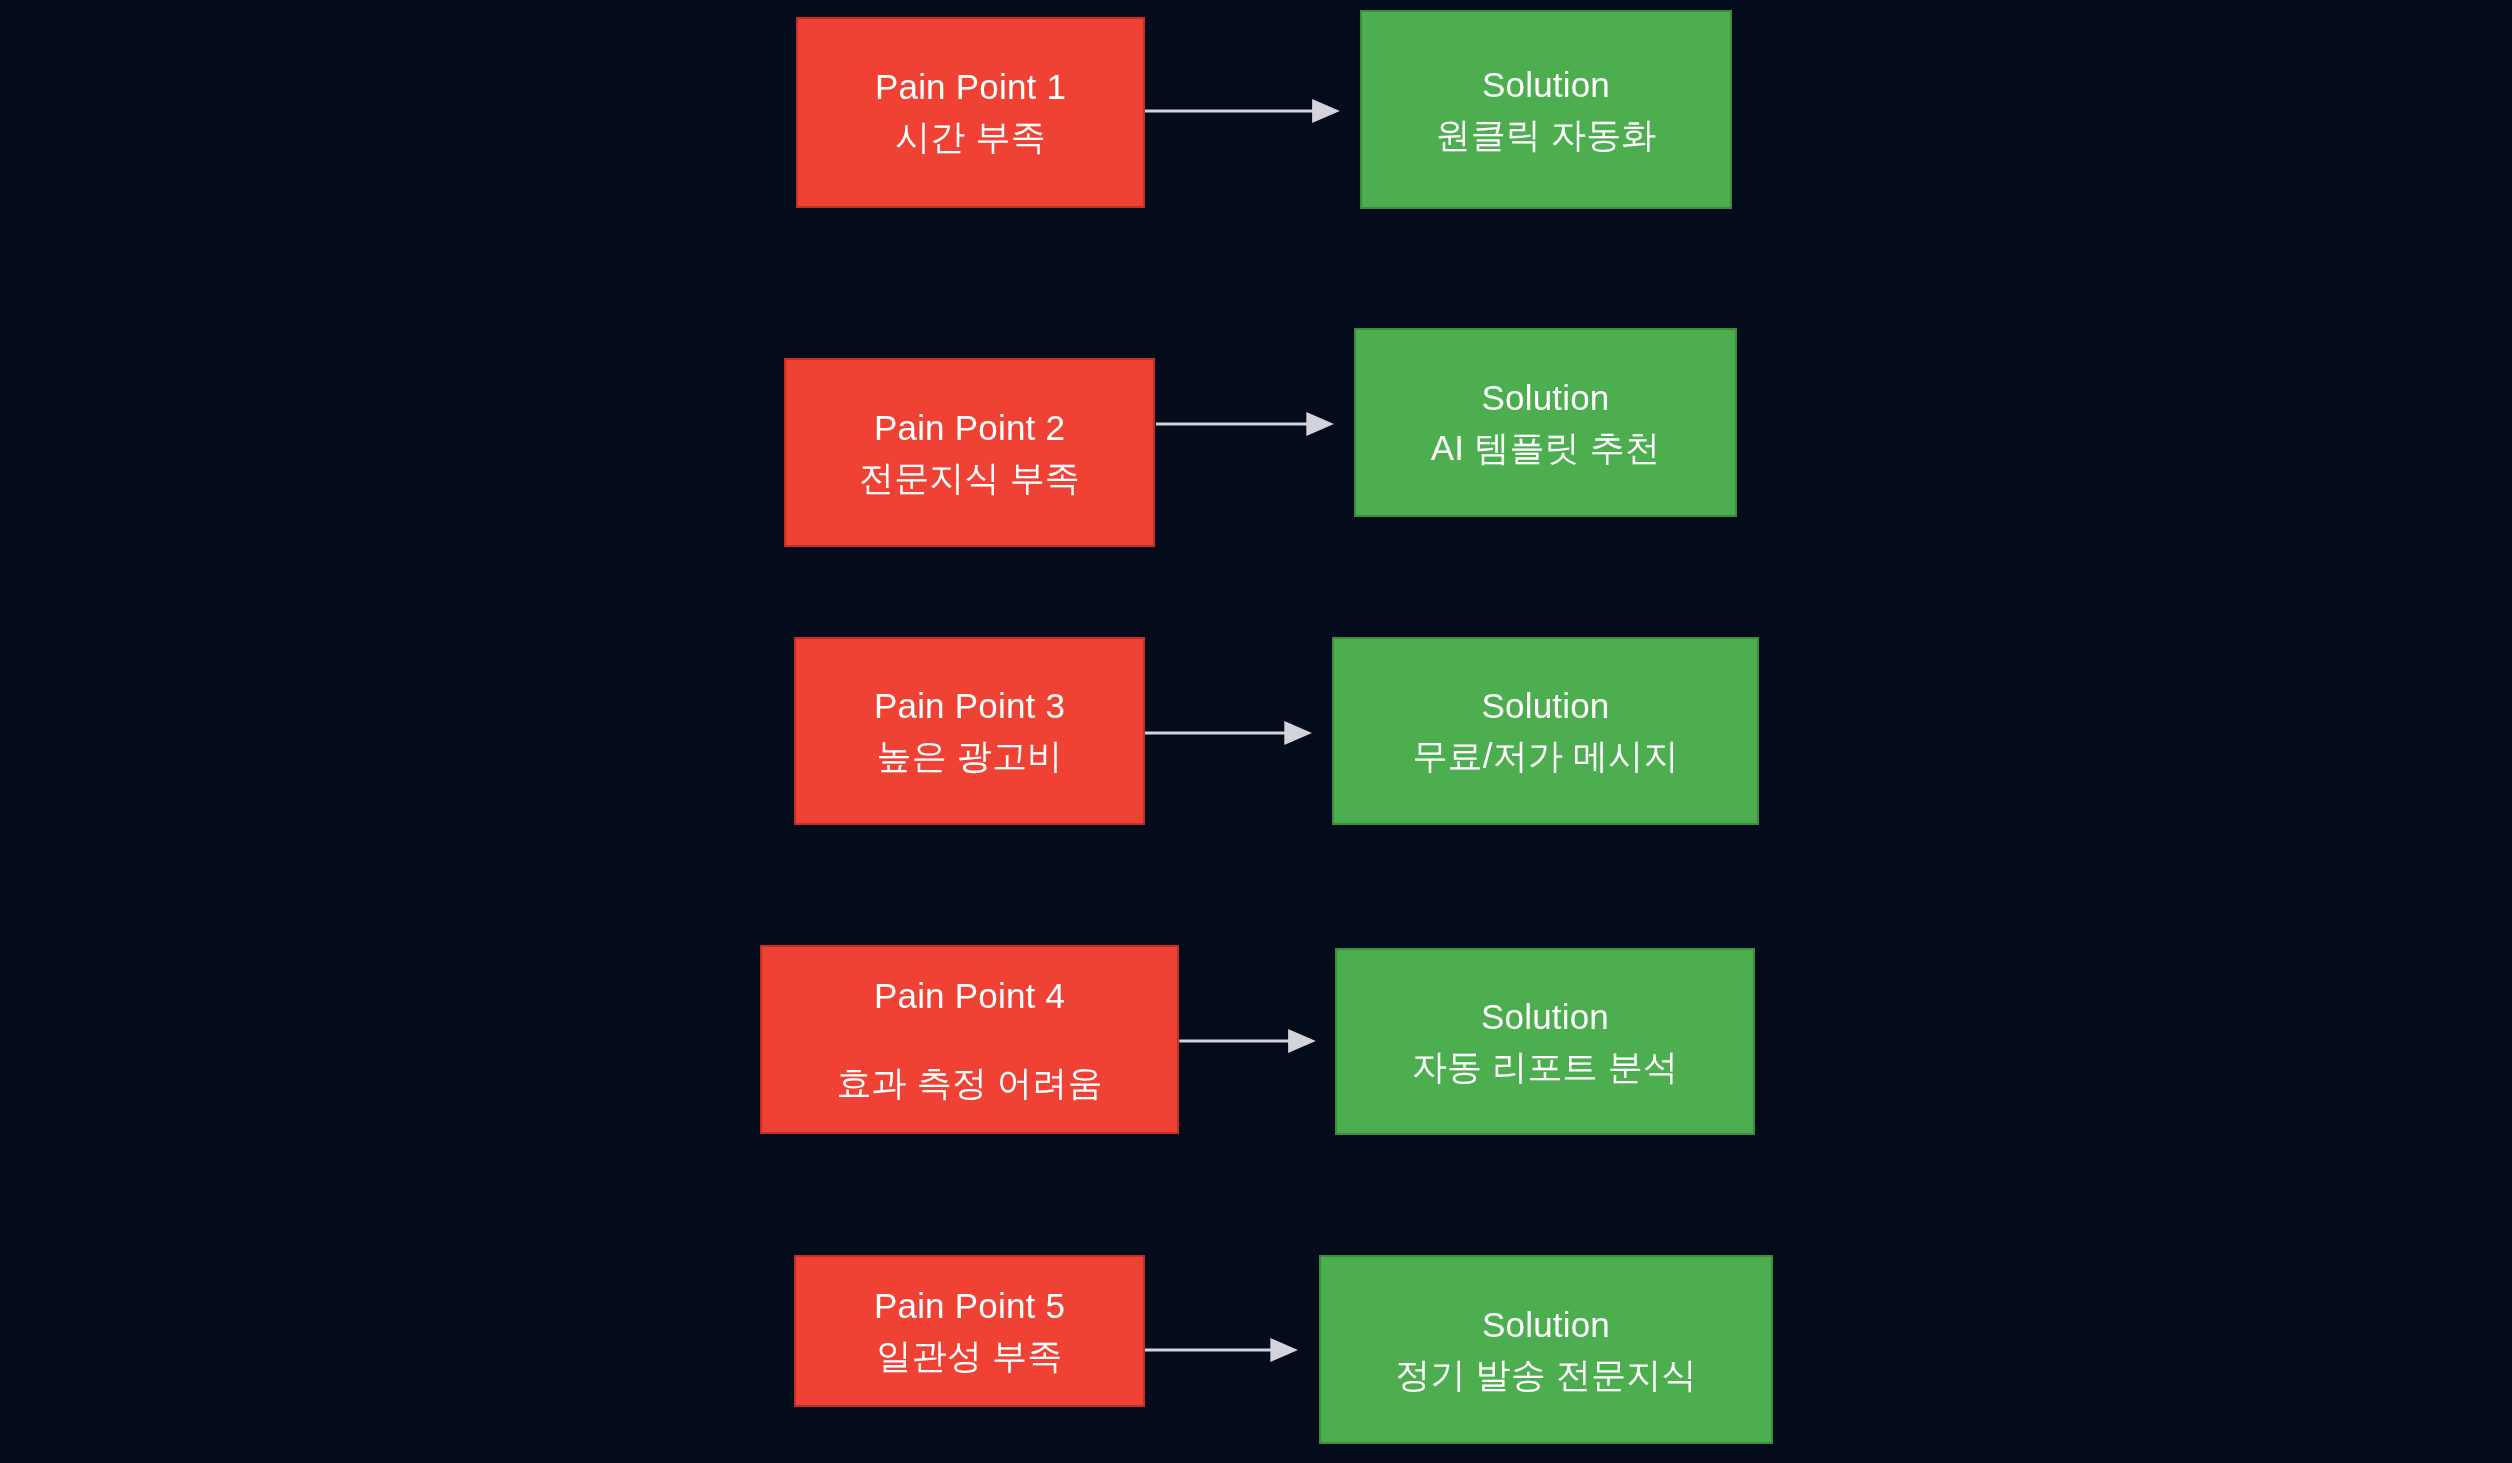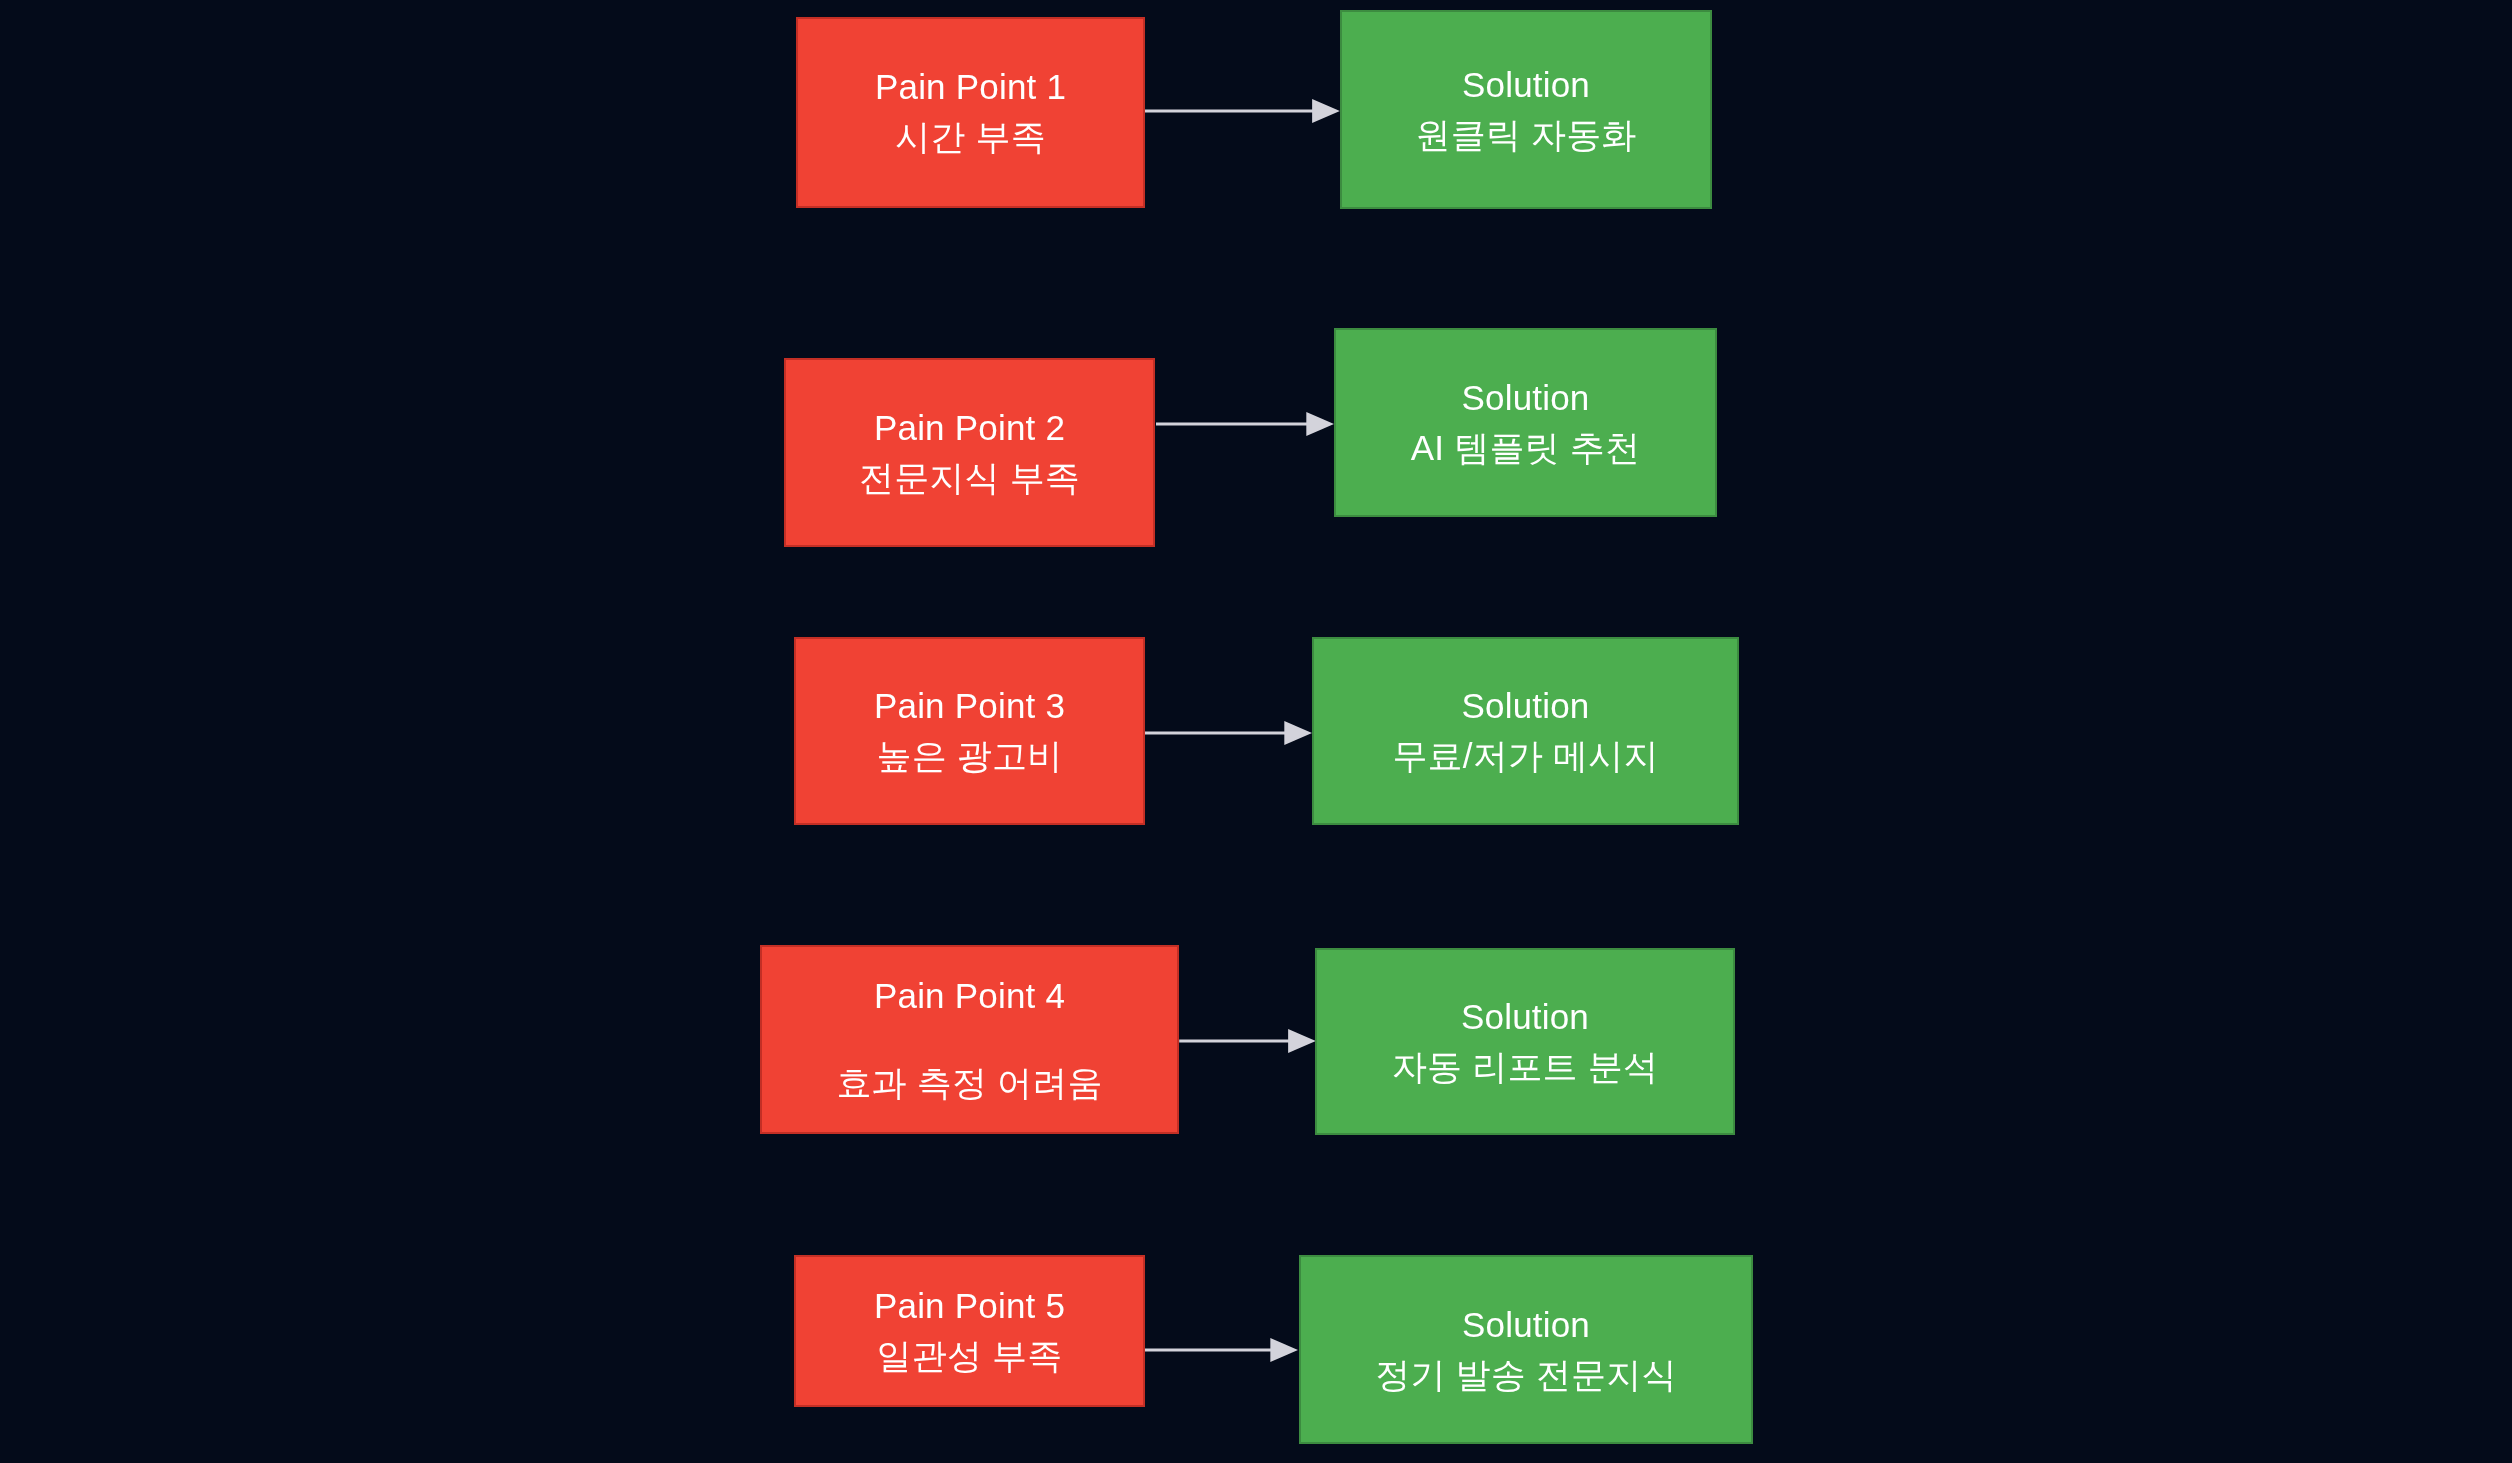--- a/index.html
+++ b/index.html
@@ -42,20 +42,21 @@
     display: block;
     white-space: nowrap;
   }
   .pain-box {
     background: #f04234;
     border: 2.8px solid #c32f25;
   }
   .solution-box {
     background: #4cae4f;
     border: 2.8px solid #3c8c40;
+    margin-left: 20px;
   }
   .edge-arrow {
     position: absolute;
     pointer-events: none;
   }
   .edge-arrow svg {
     display: block;
     overflow: visible;
   }
 </style>

